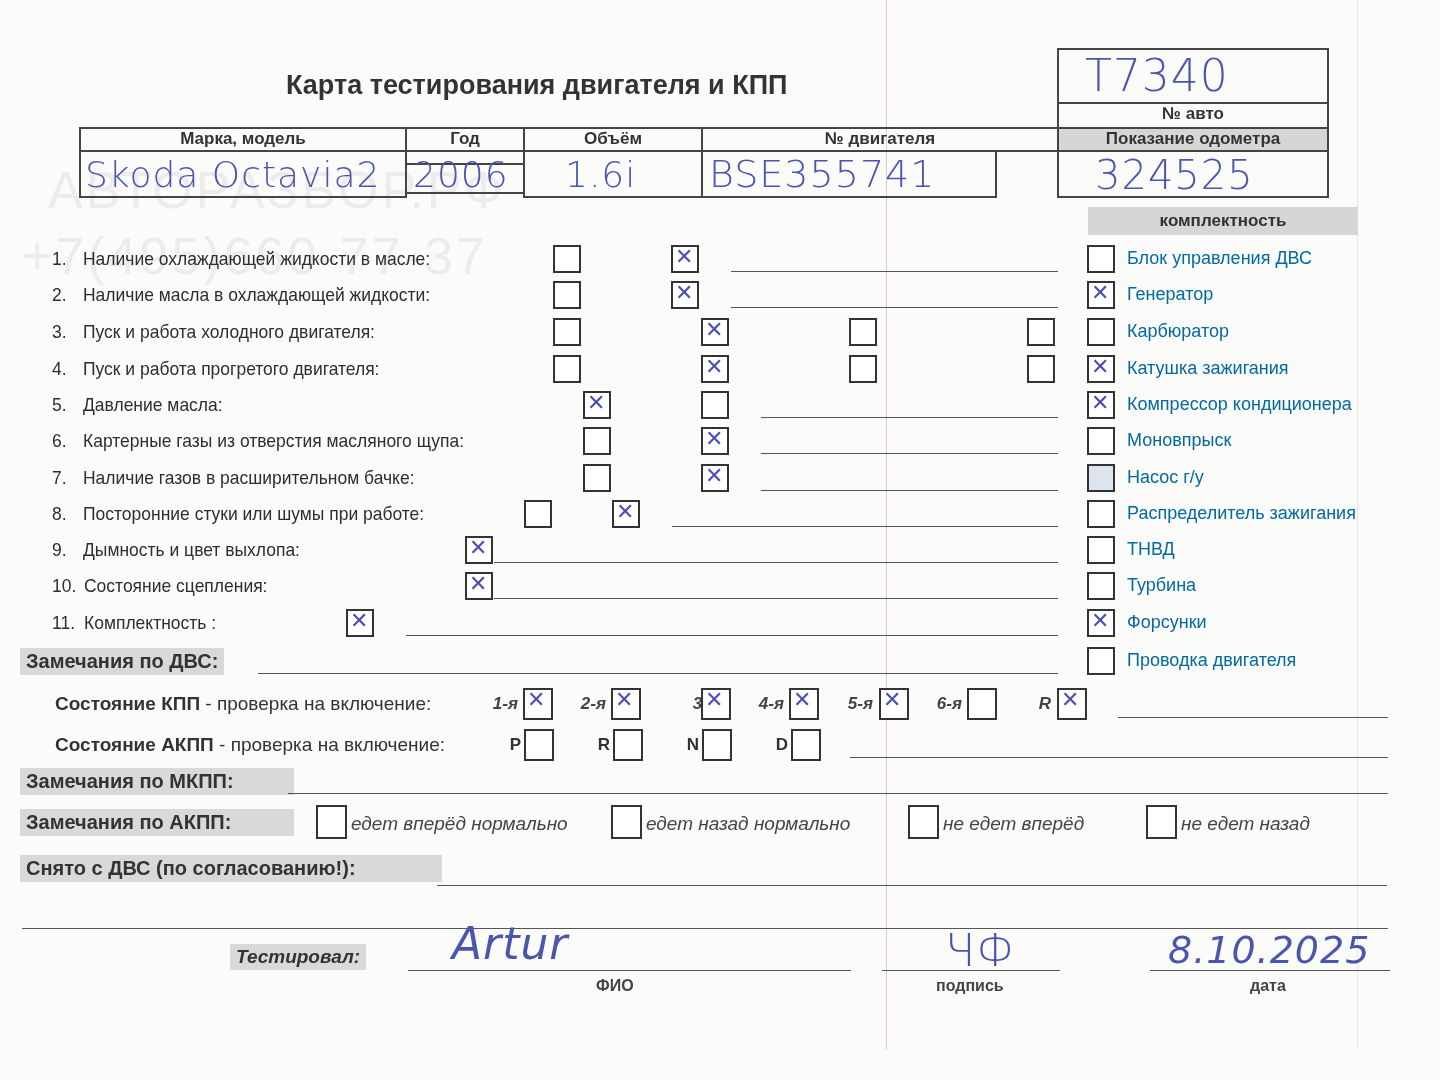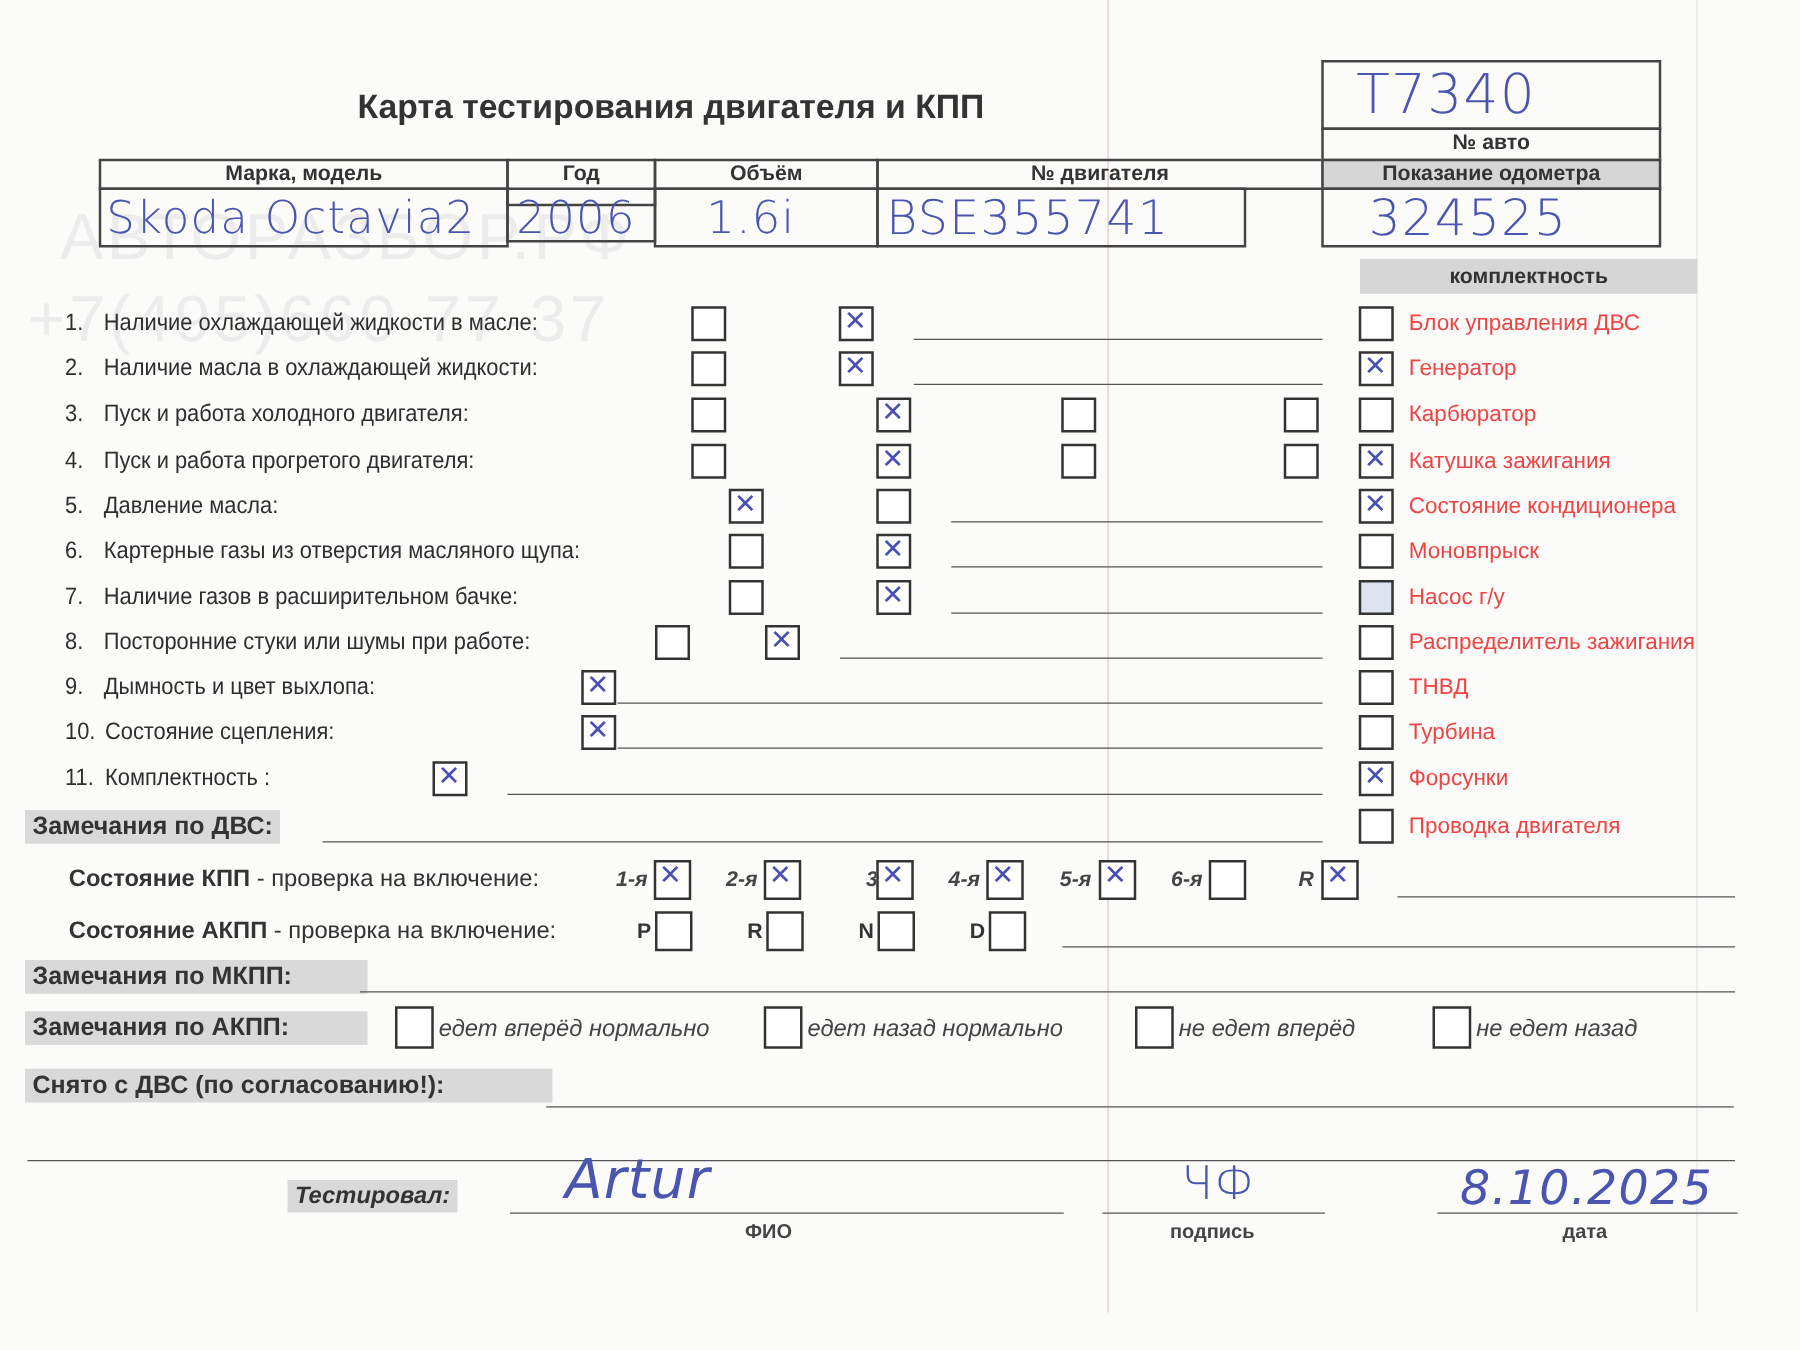--- a/index.html
+++ b/index.html
@@ -10,21 +10,21 @@
   .hw { font-family:"DejaVu Sans", sans-serif; color:#4a55b0; font-weight:300; letter-spacing:1px; }
   .cell { position:absolute; border:2px solid #444; box-sizing:border-box; }
   .hdr { font-weight:bold; font-size:17px; text-align:center; color:#333; }
   .grey { background:#d6d6d6; }
   .q { font-size:19px; color:#2e2e2e; transform:scaleX(0.92); transform-origin:left center; white-space:nowrap; }
   .opt { font-size:17px; font-style:italic; font-weight:bold; color:#444; white-space:nowrap; }
   .box { position:absolute; width:28px; height:28px; border:2px solid #333; box-sizing:border-box; background:#fff;}
   .box.checked::after { content:"✕"; position:absolute; left:2px; top:-3px; font-size:22px; color:#4a4fb5; font-weight:300;}
   .box.smudge { background:#dde3ef; }
   .line { position:absolute; height:0; border-top:1.5px solid #555; }
-  .kit { font-size:18px; color:#ef4444; white-space:nowrap; }
+  .kit { font-size:18px; color:#0369a1; white-space:nowrap; }
   .section { font-weight:bold; font-size:20px; color:#333; padding:2px 6px; background:#d9d9d9; white-space:nowrap;}
   .bold19 { font-size:19px; color:#333; white-space:nowrap; }
   .small { font-size:16px; color:#444; font-weight:bold; }
   .wm { font-size:52px; color:#ececec; white-space:nowrap; letter-spacing:3px; }
   .vline { position:absolute; width:0; border-left:1px solid #e3c9c9; }
 </style>
 </head>
 <body>
 
 <div class="vline" style="left:886px; top:0; height:1050px;"></div>
@@ -160,21 +160,21 @@
 <div id="kit">
     <div class="box" style="left:1087px;top:245px;"></div>
     <div class="abs kit" style="left:1127px;top:248px;">Блок управления ДВС</div>
     <div class="box checked" style="left:1087px;top:281px;"></div>
     <div class="abs kit" style="left:1127px;top:284px;">Генератор</div>
     <div class="box" style="left:1087px;top:318px;"></div>
     <div class="abs kit" style="left:1127px;top:321px;">Карбюратор</div>
     <div class="box checked" style="left:1087px;top:355px;"></div>
     <div class="abs kit" style="left:1127px;top:358px;">Катушка зажигания</div>
     <div class="box checked" style="left:1087px;top:391px;"></div>
-    <div class="abs kit" style="left:1127px;top:394px;">Состояние кондиционера</div>
+    <div class="abs kit" style="left:1127px;top:394px;">Компрессор кондиционера</div>
     <div class="box" style="left:1087px;top:427px;"></div>
     <div class="abs kit" style="left:1127px;top:430px;">Моновпрыск</div>
     <div class="box smudge" style="left:1087px;top:464px;"></div>
     <div class="abs kit" style="left:1127px;top:467px;">Насос г/у</div>
     <div class="box" style="left:1087px;top:500px;"></div>
     <div class="abs kit" style="left:1127px;top:503px;">Распределитель зажигания</div>
     <div class="box" style="left:1087px;top:536px;"></div>
     <div class="abs kit" style="left:1127px;top:539px;">ТНВД</div>
     <div class="box" style="left:1087px;top:572px;"></div>
     <div class="abs kit" style="left:1127px;top:575px;">Турбина</div>
@@ -235,18 +235,18 @@
   </div>
 
 <div class="abs section" style="left:20px; top:855px; width:410px; font-weight:normal;"><b>Снято с ДВС (по согласованию!):</b></div>
 <div class="line" style="left:437px; top:885px; width:950px;"></div>
 <div class="line" style="left:22px; top:928px; width:1366px;"></div>
 
 <div class="abs section" style="left:230px; top:944px; font-style:italic; font-size:19px;">Тестировал:</div>
 <div class="abs hw" style="left:452px; top:918px; font-size:44px; font-style:italic;">Artur</div>
 <div class="line" style="left:408px; top:970px; width:443px;"></div>
 <div class="abs small" style="left:596px; top:977px;">ФИО</div>
-<div class="abs hw" style="left:945px; top:925px; font-size:37px;">ЧФ</div>
+<div class="abs hw" style="left:945px; top:925px; font-size:44px;">ЧФ</div>
 <div class="line" style="left:882px; top:970px; width:178px;"></div>
 <div class="abs small" style="left:936px; top:977px;">подпись</div>
 <div class="abs hw" style="left:1168px; top:928px; font-size:38px; font-style:italic;">8.10.2025</div>
 <div class="line" style="left:1150px; top:970px; width:240px;"></div>
 <div class="abs small" style="left:1250px; top:977px;">дата</div>
 
 </body></html>

